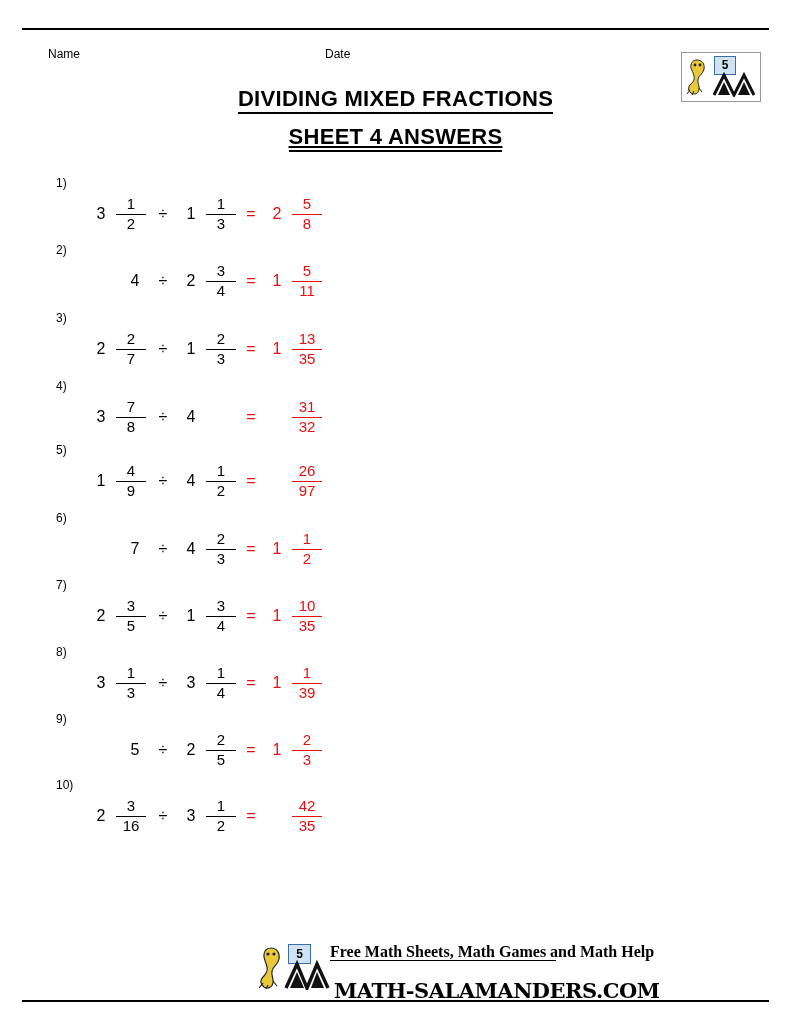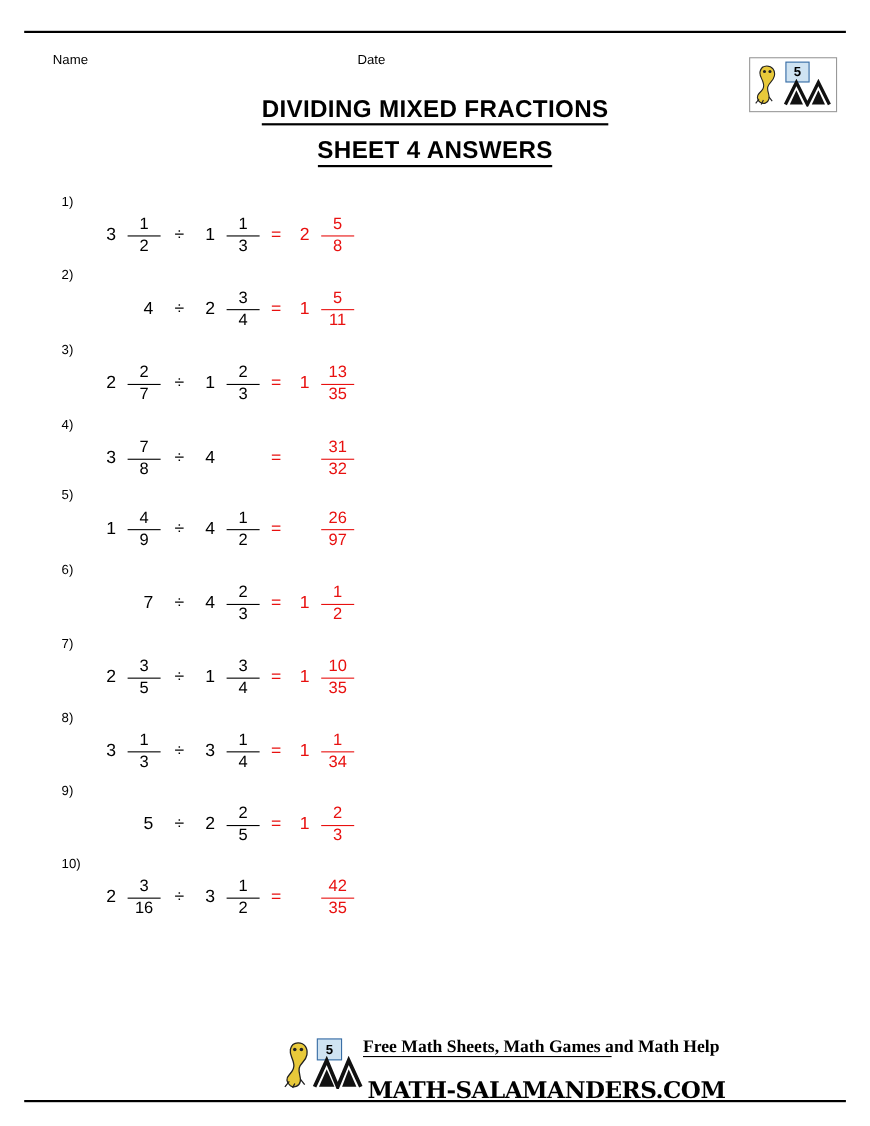--- a/index.html
+++ b/index.html
@@ -66,20 +66,21 @@
   }
   .title2 {
     position: absolute;
     left: 0;
     top: 124px;
     width: 791px;
     text-align: center;
     font-size: 22px;
     font-weight: bold;
     letter-spacing: 0.3px;
+    text-decoration: underline;
   }
   .title2 span {
     border-bottom: 2px solid #000;
     padding-bottom: 1px;
   }
 
   
   .logo-box {
     position: absolute;
     left: 681px;
@@ -465,21 +466,21 @@
       <div class="cell frac">
         <div class="num">1</div>
         <div class="bar"></div>
         <div class="den">4</div>
       </div>
       <div class="cell eq">=</div>
       <div class="cell whole red">1</div>
       <div class="cell frac red">
         <div class="num">1</div>
         <div class="bar"></div>
-        <div class="den">34</div>
+        <div class="den">39</div>
       </div>
     </div>
   </div>
 
   <div class="problem" style="top:712px">
     <div class="pnum">9)</div>
     <div class="expr">
       <div class="cell whole" style="margin-left:34px">5</div>
       <div class="cell op">÷</div>
       <div class="cell whole">2</div>

